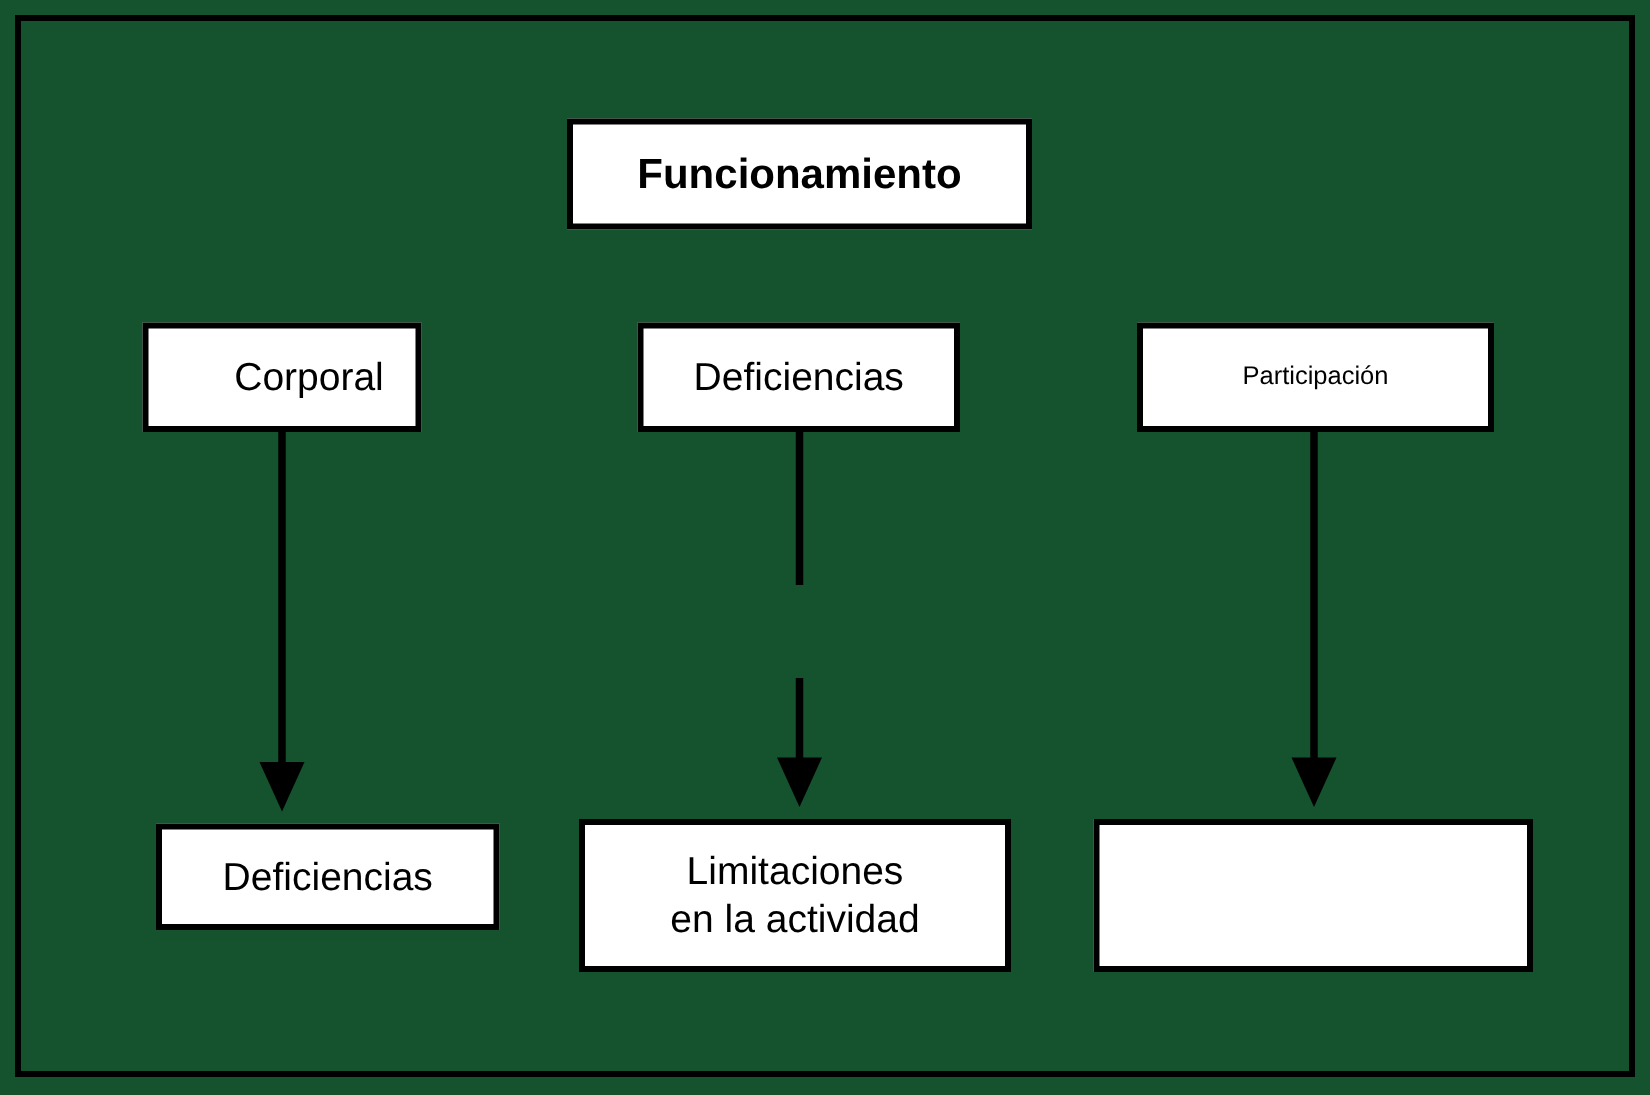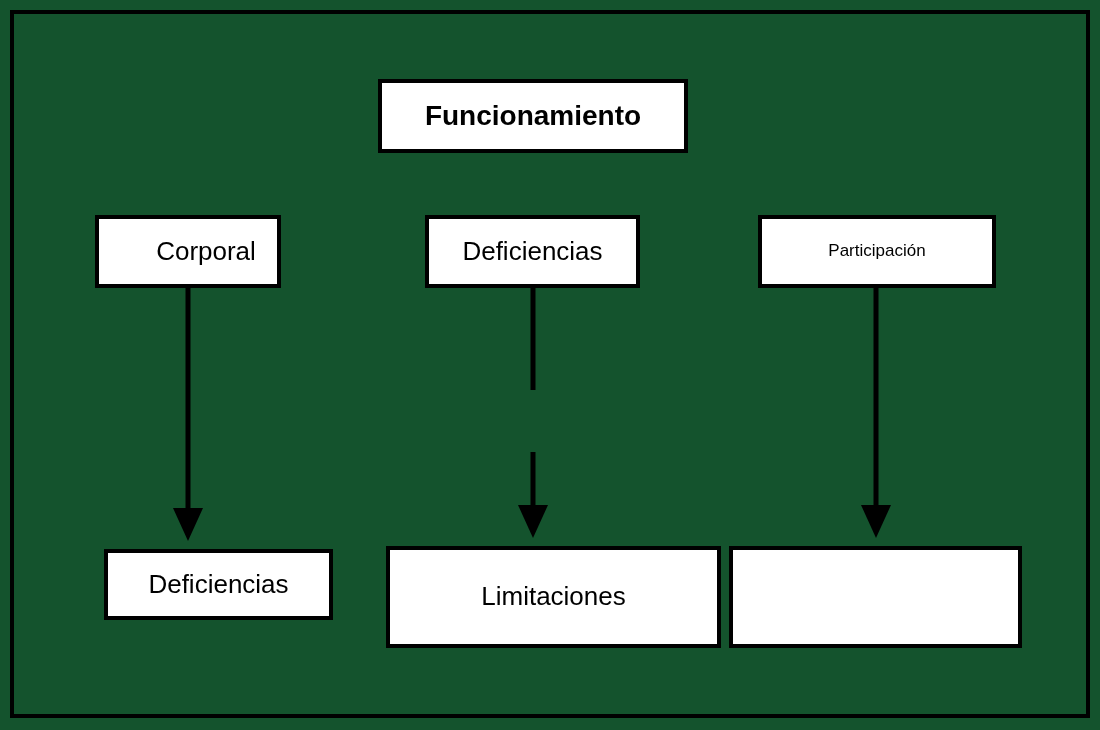--- a/index.html
+++ b/index.html
@@ -78,21 +78,21 @@
   #node-disfuncion {
     left: 314px; top: 386px; width: 439px; height: 69px;
     font-size: 27px;
   }
   #node-deficiencias {
     left: 74px; top: 549px; width: 229px; height: 71px;
     font-size: 26px;
     margin-left: 30px;
   }
   #node-limitaciones {
-    left: 386px; top: 546px; width: 335px; height: 102px;
+    left: 386px; top: 546px; width: 288px; height: 102px;
     font-size: 26px;
   }
   #node-restricciones {
     left: 729px; top: 546px; width: 293px; height: 102px;
     font-size: 26px;
   }
 
   
   #connectors {
     position: absolute;
@@ -156,20 +156,21 @@
   </div>
 
 
   <div class="node plain" id="node-deficiencias">
     <span class="label">Deficiencias</span>
   </div>
 
   <div class="node plain" id="node-limitaciones">
     <span class="label">
       <span>Limitaciones</span><br>
+      <span>en la actividad</span>
     </span>
   </div>
 
   <div class="node plain" id="node-restricciones">
     <span class="label">
       <br>
     </span>
   </div>
 
 </div>

